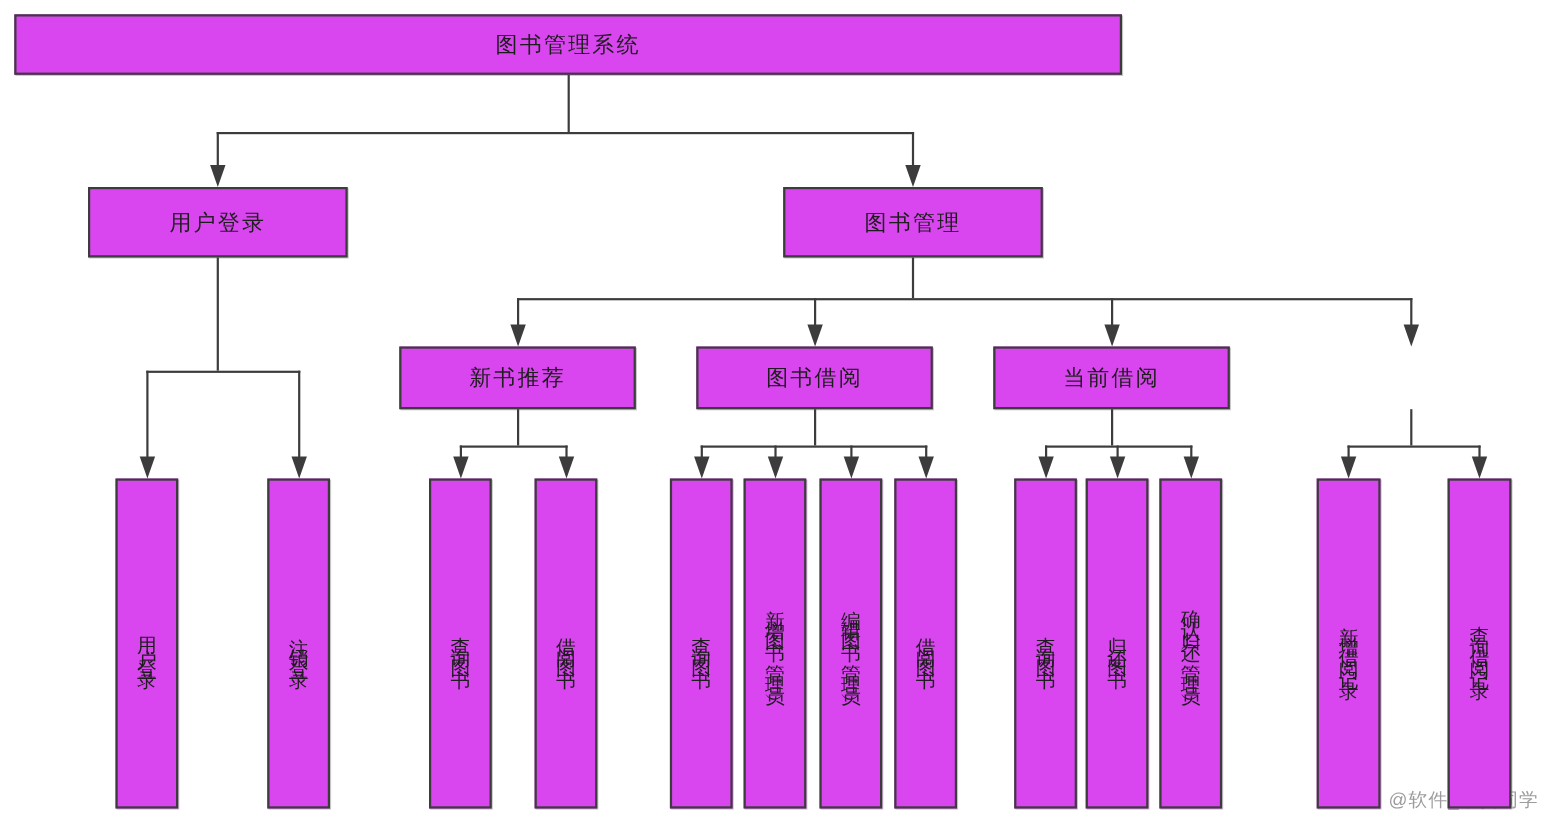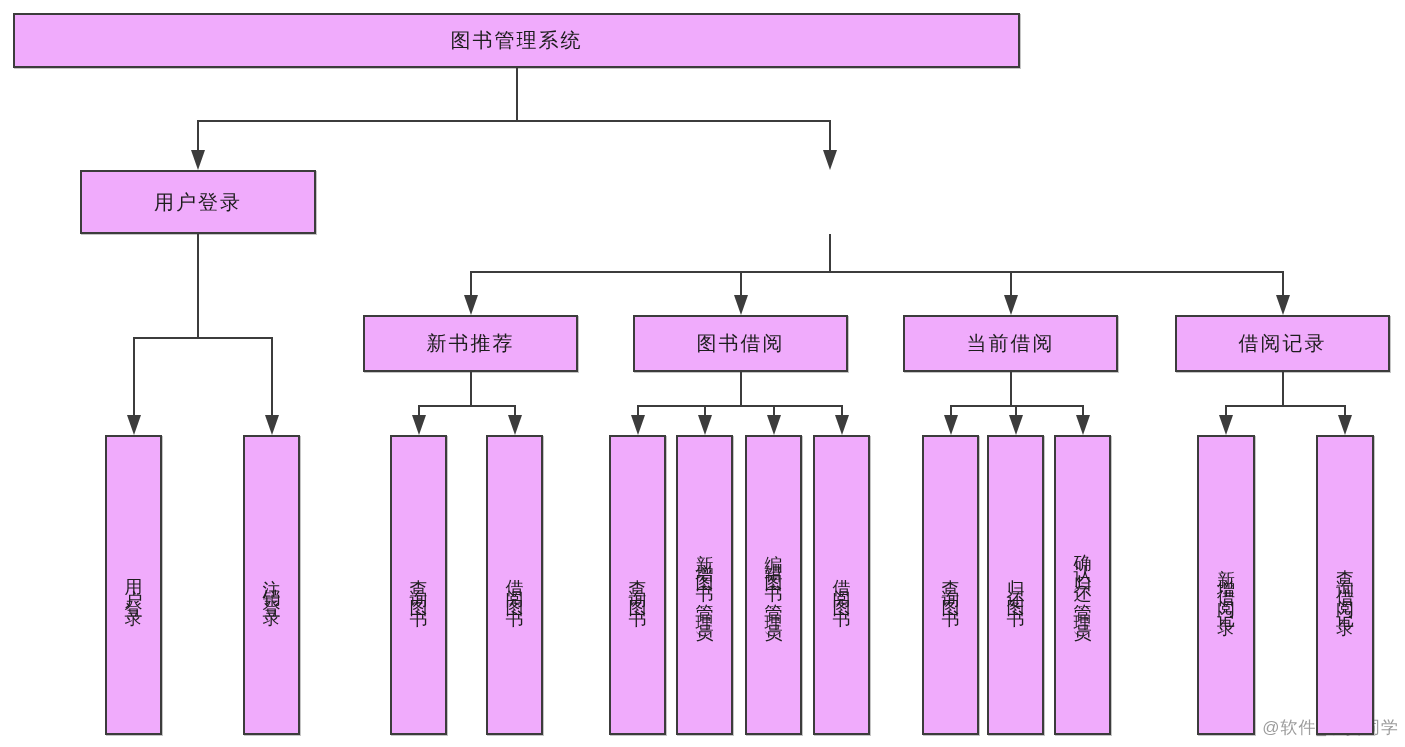--- a/index.html
+++ b/index.html
@@ -9,21 +9,21 @@
   }
   #canvas{
     position:relative;
     width:1405px;
     height:747px;
     background:#ffffff;
     overflow:hidden;
   }
   .node{
     position:absolute;
-    background:#f0abfc;
+    background:#d946ef;
     border:2.5px solid #3c3c3c;
     box-sizing:border-box;
     display:flex;
     align-items:center;
     justify-content:center;
     box-shadow:1px 1px 0 rgba(90,90,90,0.35);
   }
   .node.h .label{
     font-size:20px;
     letter-spacing:2px;
@@ -60,31 +60,31 @@
 <body>
 
 <div id="canvas" style="background: rgb(255, 255, 255);">
   <div class="watermark" style="color: rgb(156, 156, 156);">CSDN @软件_小贺同学</div>
 <div class="node h" style="left: 13px; top: 13px; width: 1007px; height: 55px; border-color: rgb(60, 60, 60); color: rgb(29, 29, 29);">
       <span class="label">图书管理系统</span>
     </div>
     <div class="node h" style="left: 80px; top: 170px; width: 236px; height: 64px; border-color: rgb(60, 60, 60); color: rgb(29, 29, 29);">
       <span class="label">用户登录</span>
     </div>
+    <div class="node h" style="left: 712px; top: 170px; width: 236px; height: 64px; border-color: rgb(60, 60, 60); color: rgb(29, 29, 29);">
+      <span class="label">图书管理</span>
+    </div>
     <div class="node h" style="left: 363px; top: 315px; width: 215px; height: 57px; border-color: rgb(60, 60, 60); color: rgb(29, 29, 29);">
       <span class="label">新书推荐</span>
     </div>
     <div class="node h" style="left: 633px; top: 315px; width: 215px; height: 57px; border-color: rgb(60, 60, 60); color: rgb(29, 29, 29);">
       <span class="label">图书借阅</span>
     </div>
     <div class="node h" style="left: 903px; top: 315px; width: 215px; height: 57px; border-color: rgb(60, 60, 60); color: rgb(29, 29, 29); text-align: center;">
       <span class="label">当前借阅</span>
-    </div>
-    <div class="node h" style="left: 1175px; top: 315px; width: 215px; height: 57px; border-color: rgb(60, 60, 60); color: rgb(29, 29, 29);">
-      <span class="label">借阅记录</span>
     </div>
     <div class="node v" style="left: 105px; top: 435px; width: 57px; height: 300px; border-color: rgb(60, 60, 60); color: rgb(29, 29, 29);">
       <span class="label">用户登录</span>
     </div>
     <div class="node v" style="left: 243px; top: 435px; width: 57px; height: 300px; border-color: rgb(60, 60, 60); color: rgb(29, 29, 29);">
       <span class="label">注销登录</span>
     </div>
     <div class="node v" style="left: 390px; top: 435px; width: 57px; height: 300px; border-color: rgb(60, 60, 60); color: rgb(29, 29, 29);">
       <span class="label">查询图书</span>
     </div>

